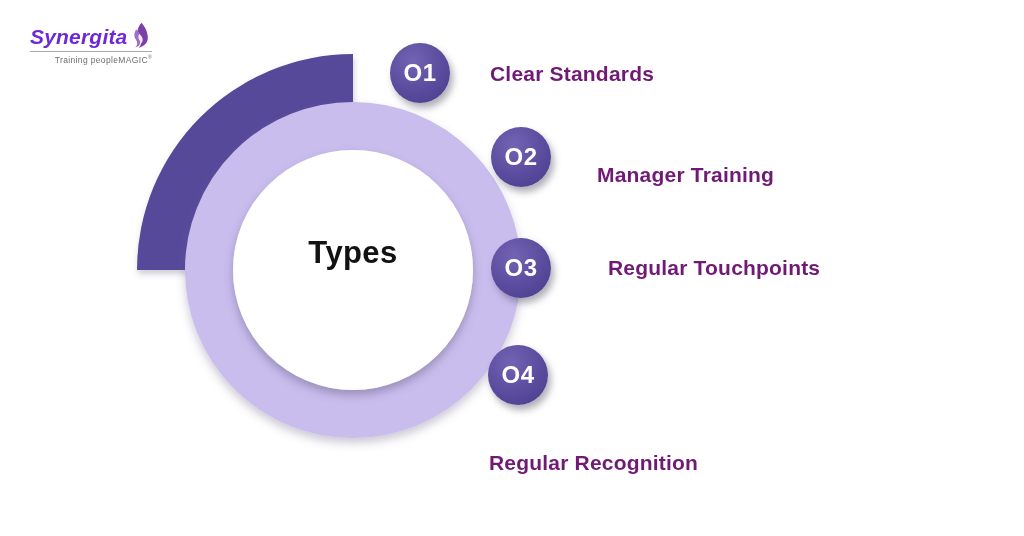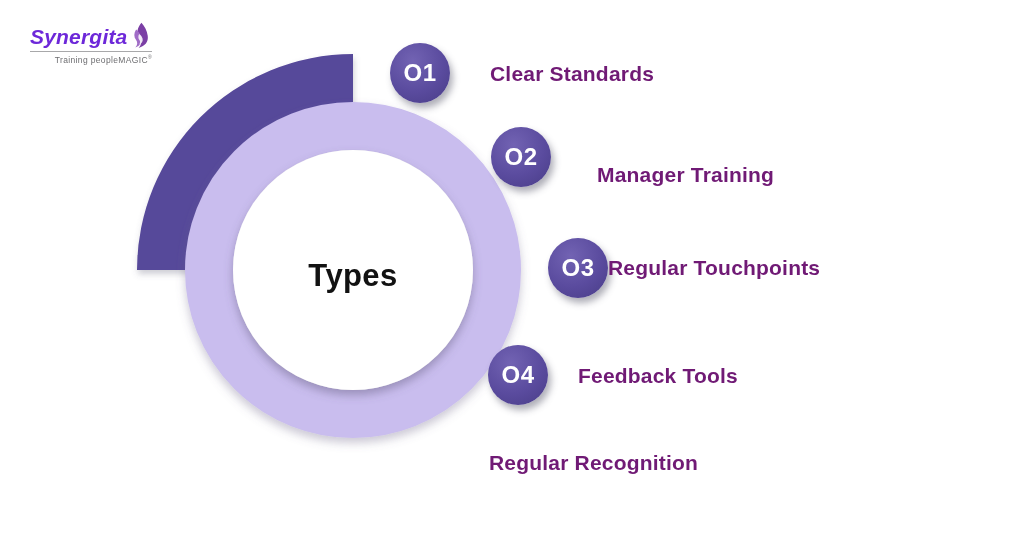--- a/index.html
+++ b/index.html
@@ -35,40 +35,40 @@
     width: 122px;
     white-space: nowrap;
   }
   .tagline sup { font-size: 5px; }
 
   
   .ring-svg { position: absolute; left: 0; top: 0; width: 1024px; height: 536px; }
 
   
   .center-label {
-    position: absolute; left: 353px; top: 276px;
+    position: absolute; left: 353px; top: 253px;
     transform: translate(-50%, -50%);
     font-size: 31px; font-weight: bold; color: #121212;
     letter-spacing: 0.4px;
   }
 
   
   .badge {
     position: absolute;
     width: 60px; height: 60px;
     border-radius: 50%;
     display: flex; align-items: center; justify-content: center;
     color: #ffffff;
     font-size: 24px; font-weight: bold; letter-spacing: 0.5px;
     background: radial-gradient(circle at 38% 30%, #7263b3 0%, #5a4b9e 55%, #483c86 100%);
     box-shadow: 3px 5px 7px rgba(75, 75, 95, 0.45);
   }
   .b1 { left: 390px; top: 43px;  }
   .b2 { left: 491px; top: 127px; }
-  .b3 { left: 548px; top: 238px; }
+  .b3 { left: 491px; top: 238px; }
   .b4 { left: 488px; top: 345px; }
   .b5 { left: 391px; top: 433px; }
 
   
   .item-label {
     position: absolute;
     transform: translateY(-50%);
     font-size: 21px; font-weight: bold; color: #701a75;
     letter-spacing: 0.2px; white-space: nowrap;
   }
@@ -127,16 +127,15 @@
   <div class="badge b3">
     <span>O3</span>
   </div>
   <div class="badge b4">
     <span>O4</span>
   </div>
 
   <div class="item-label l1">Clear Standards</div>
   <div class="item-label l2">Manager Training</div>
   <div class="item-label l3">Regular Touchpoints</div>
-  <div class="item-label l4">Feedback Tools</div>
   <div class="item-label l5">Regular Recognition</div>
 
 </div>
 
 </body></html>

